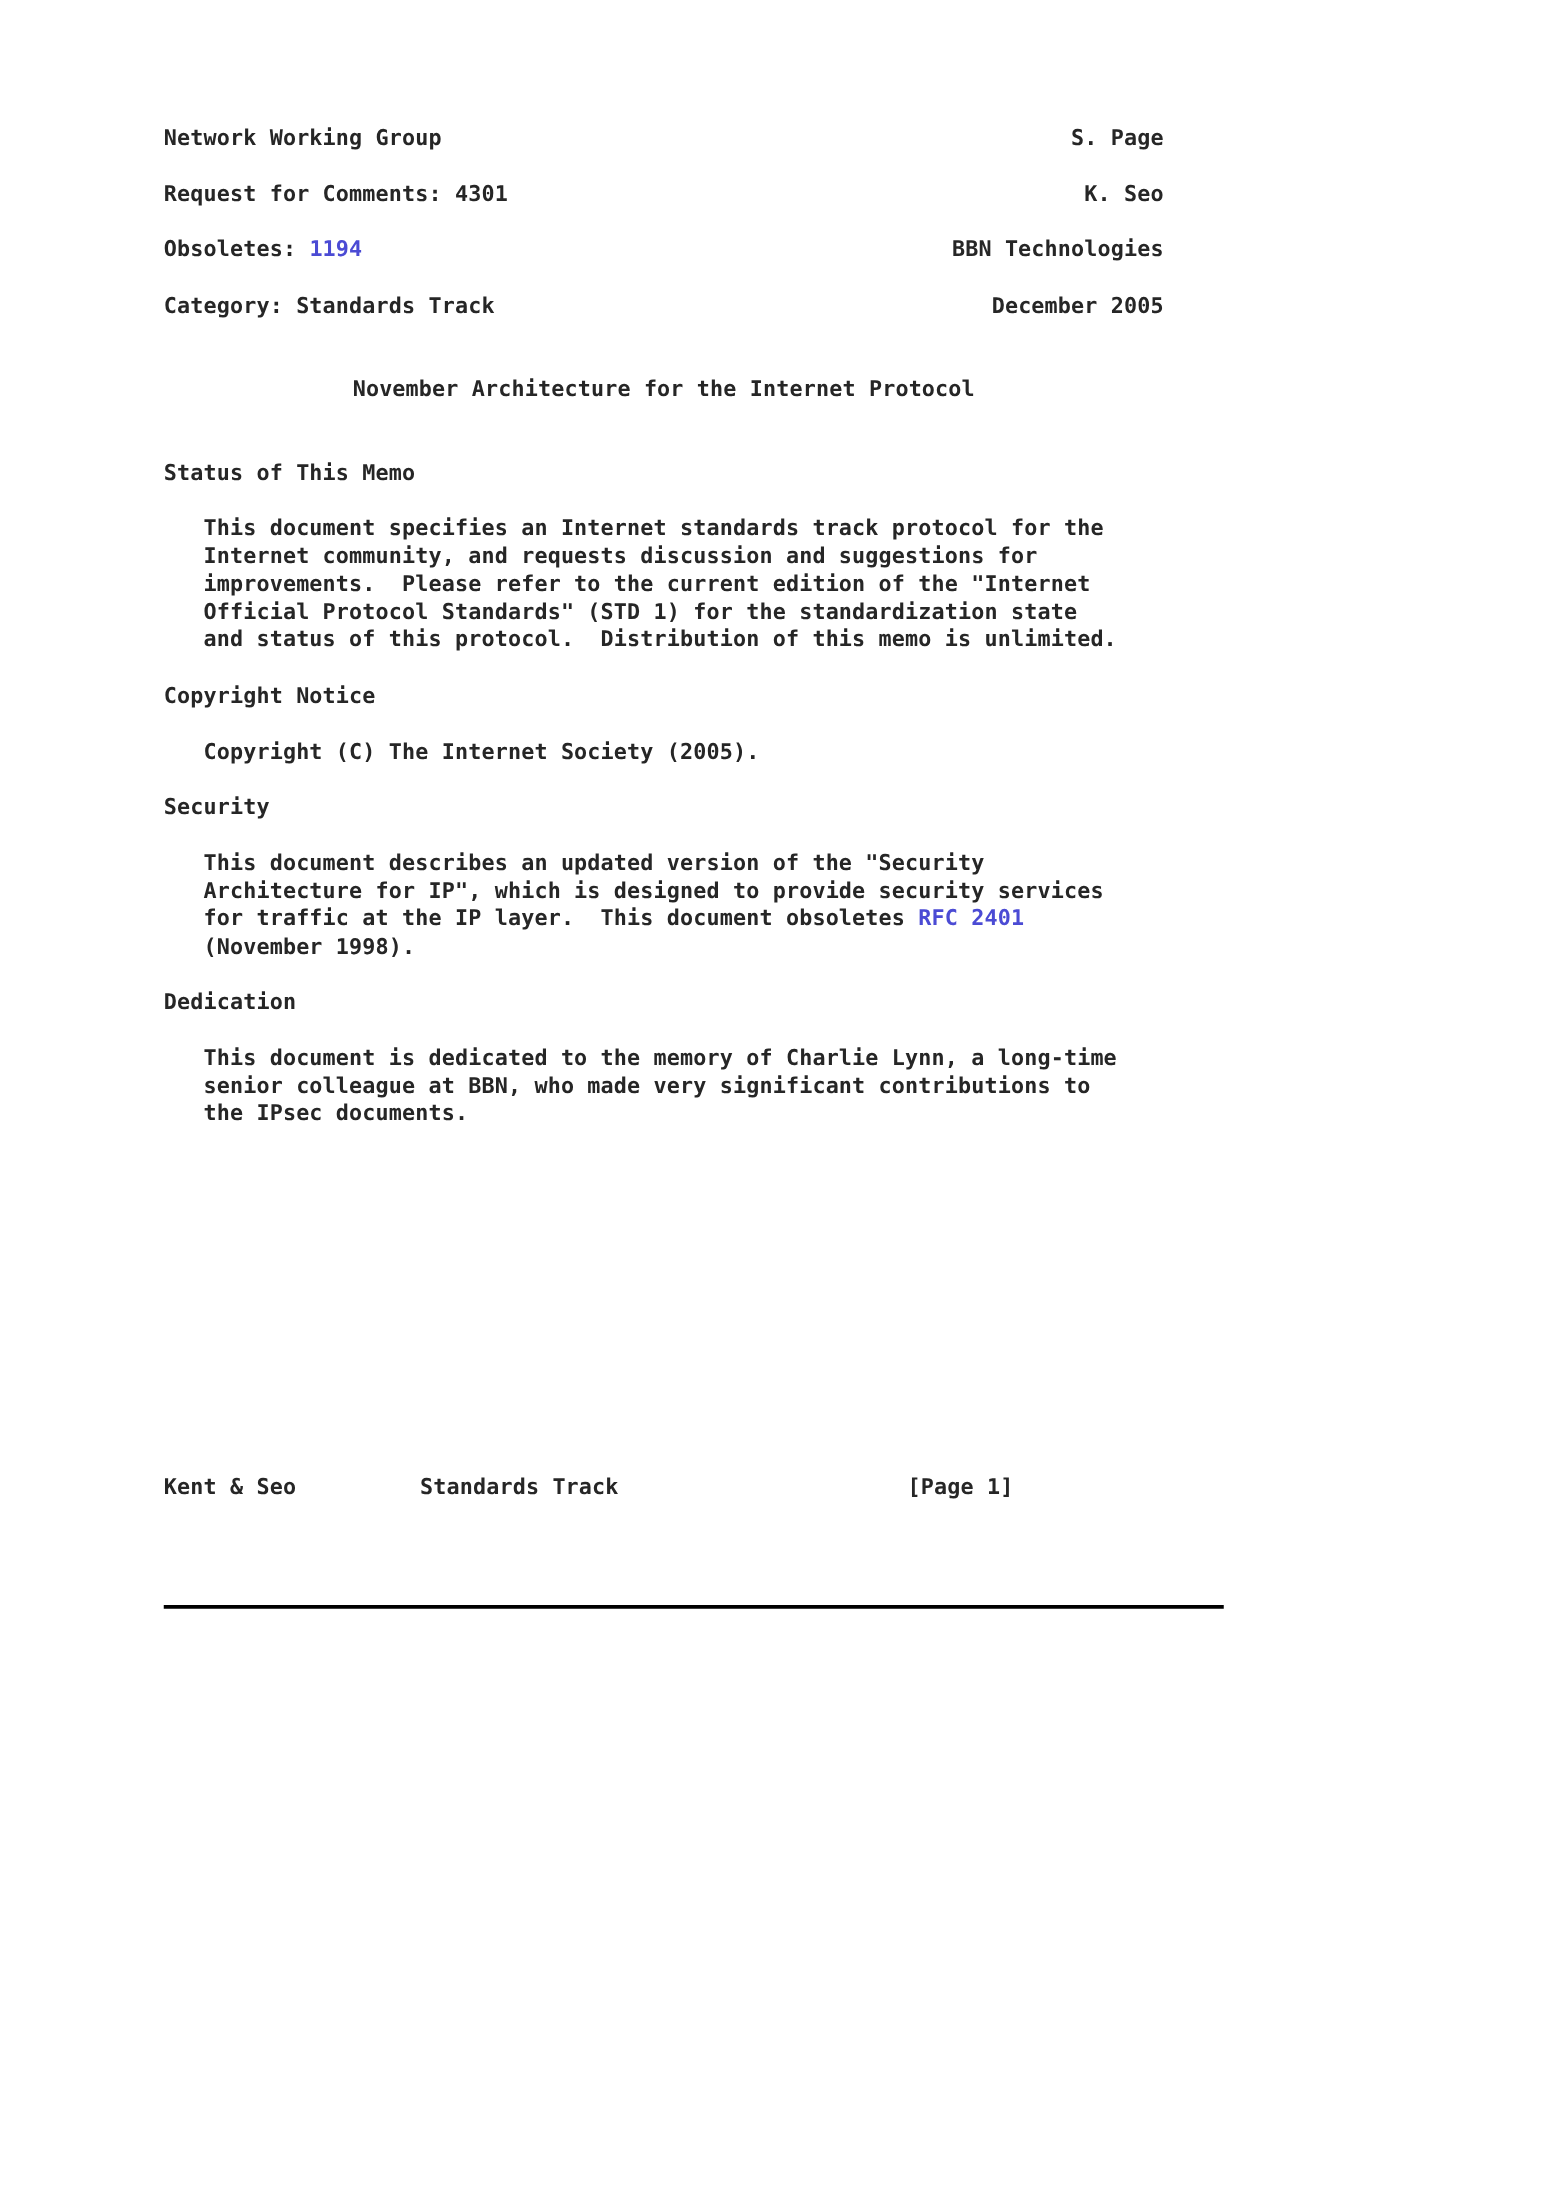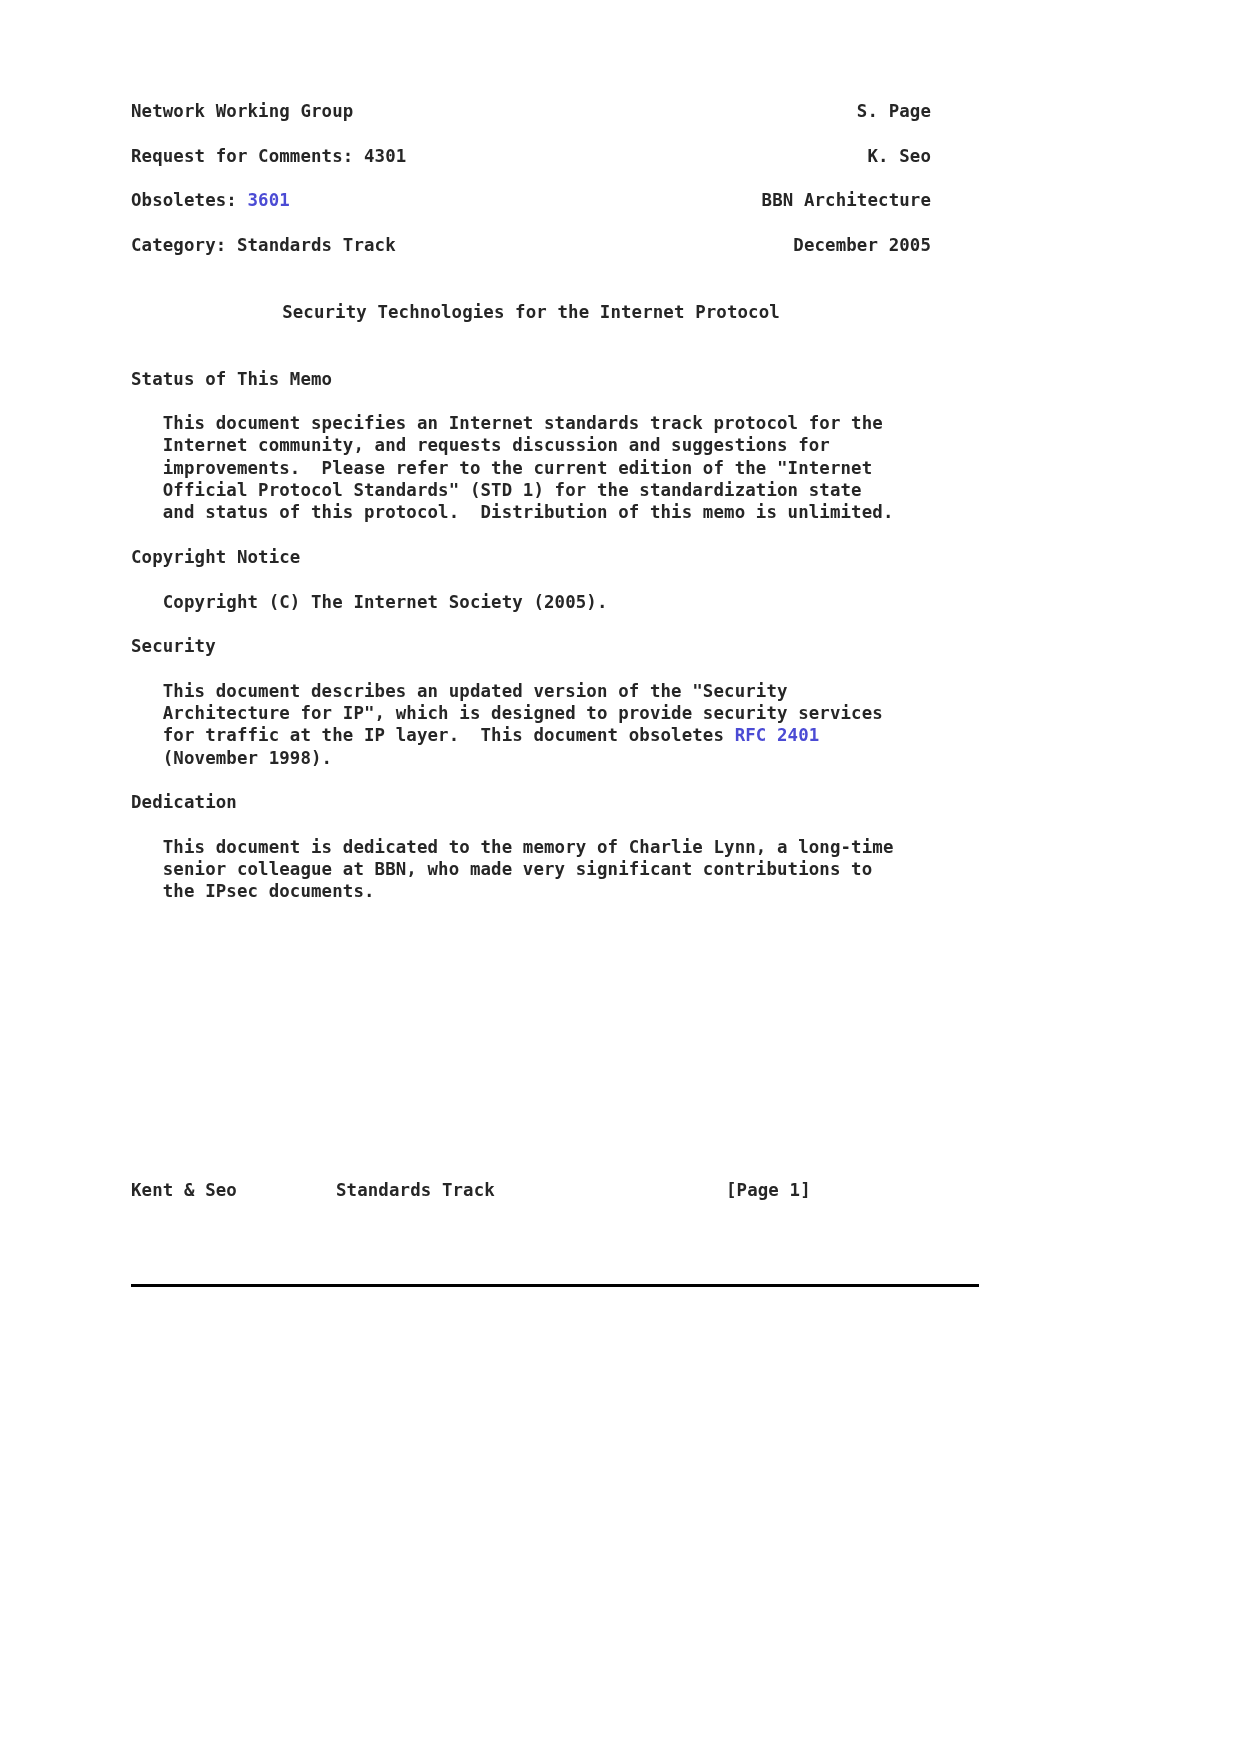--- a/index.html
+++ b/index.html
@@ -65,26 +65,26 @@
 </style>
 </head>
 <body>
 
 <div class="page">
 
   <div class="doc">
 
     <pre class="block"><span class="hdr-row"><span>Network Working Group</span><span style="float:right">S. Page</span></span>
 <span class="hdr-row"><span>Request for Comments: 4301</span><span style="float:right">K. Seo</span></span>
-<span class="hdr-row"><span>Obsoletes: </span><a class="link" href="#">3601</a><span style="float:right">BBN Architecture</span></span>
+<span class="hdr-row"><span>Obsoletes: </span><a class="link" href="#">1194</a><span style="float:right">BBN Technologies</span></span>
 <span class="hdr-row"><span>Category: Standards Track</span><span style="float:right">December 2005</span></span></pre>
 
     <div class="gap-2"></div>
 
-    <pre class="block title-line"><span style="display:inline-block;width:100%;text-align:center;padding-right:90px;">Security Technologies for the Internet Protocol</span></pre>
+    <pre class="block title-line"><span style="display:inline-block;width:100%;text-align:center;padding-right:90px;">November Architecture for the Internet Protocol</span></pre>
 
     <div class="gap-2"></div>
 
     <pre class="block">Status of This Memo</pre>
     <div class="gap-1"></div>
     <pre class="block">   This document specifies an Internet standards track protocol for the
    Internet community, and requests discussion and suggestions for
    improvements.  Please refer to the current edition of the "Internet
    Official Protocol Standards" (STD 1) for the standardization state
    and status of this protocol.  Distribution of this memo is unlimited.</pre>

